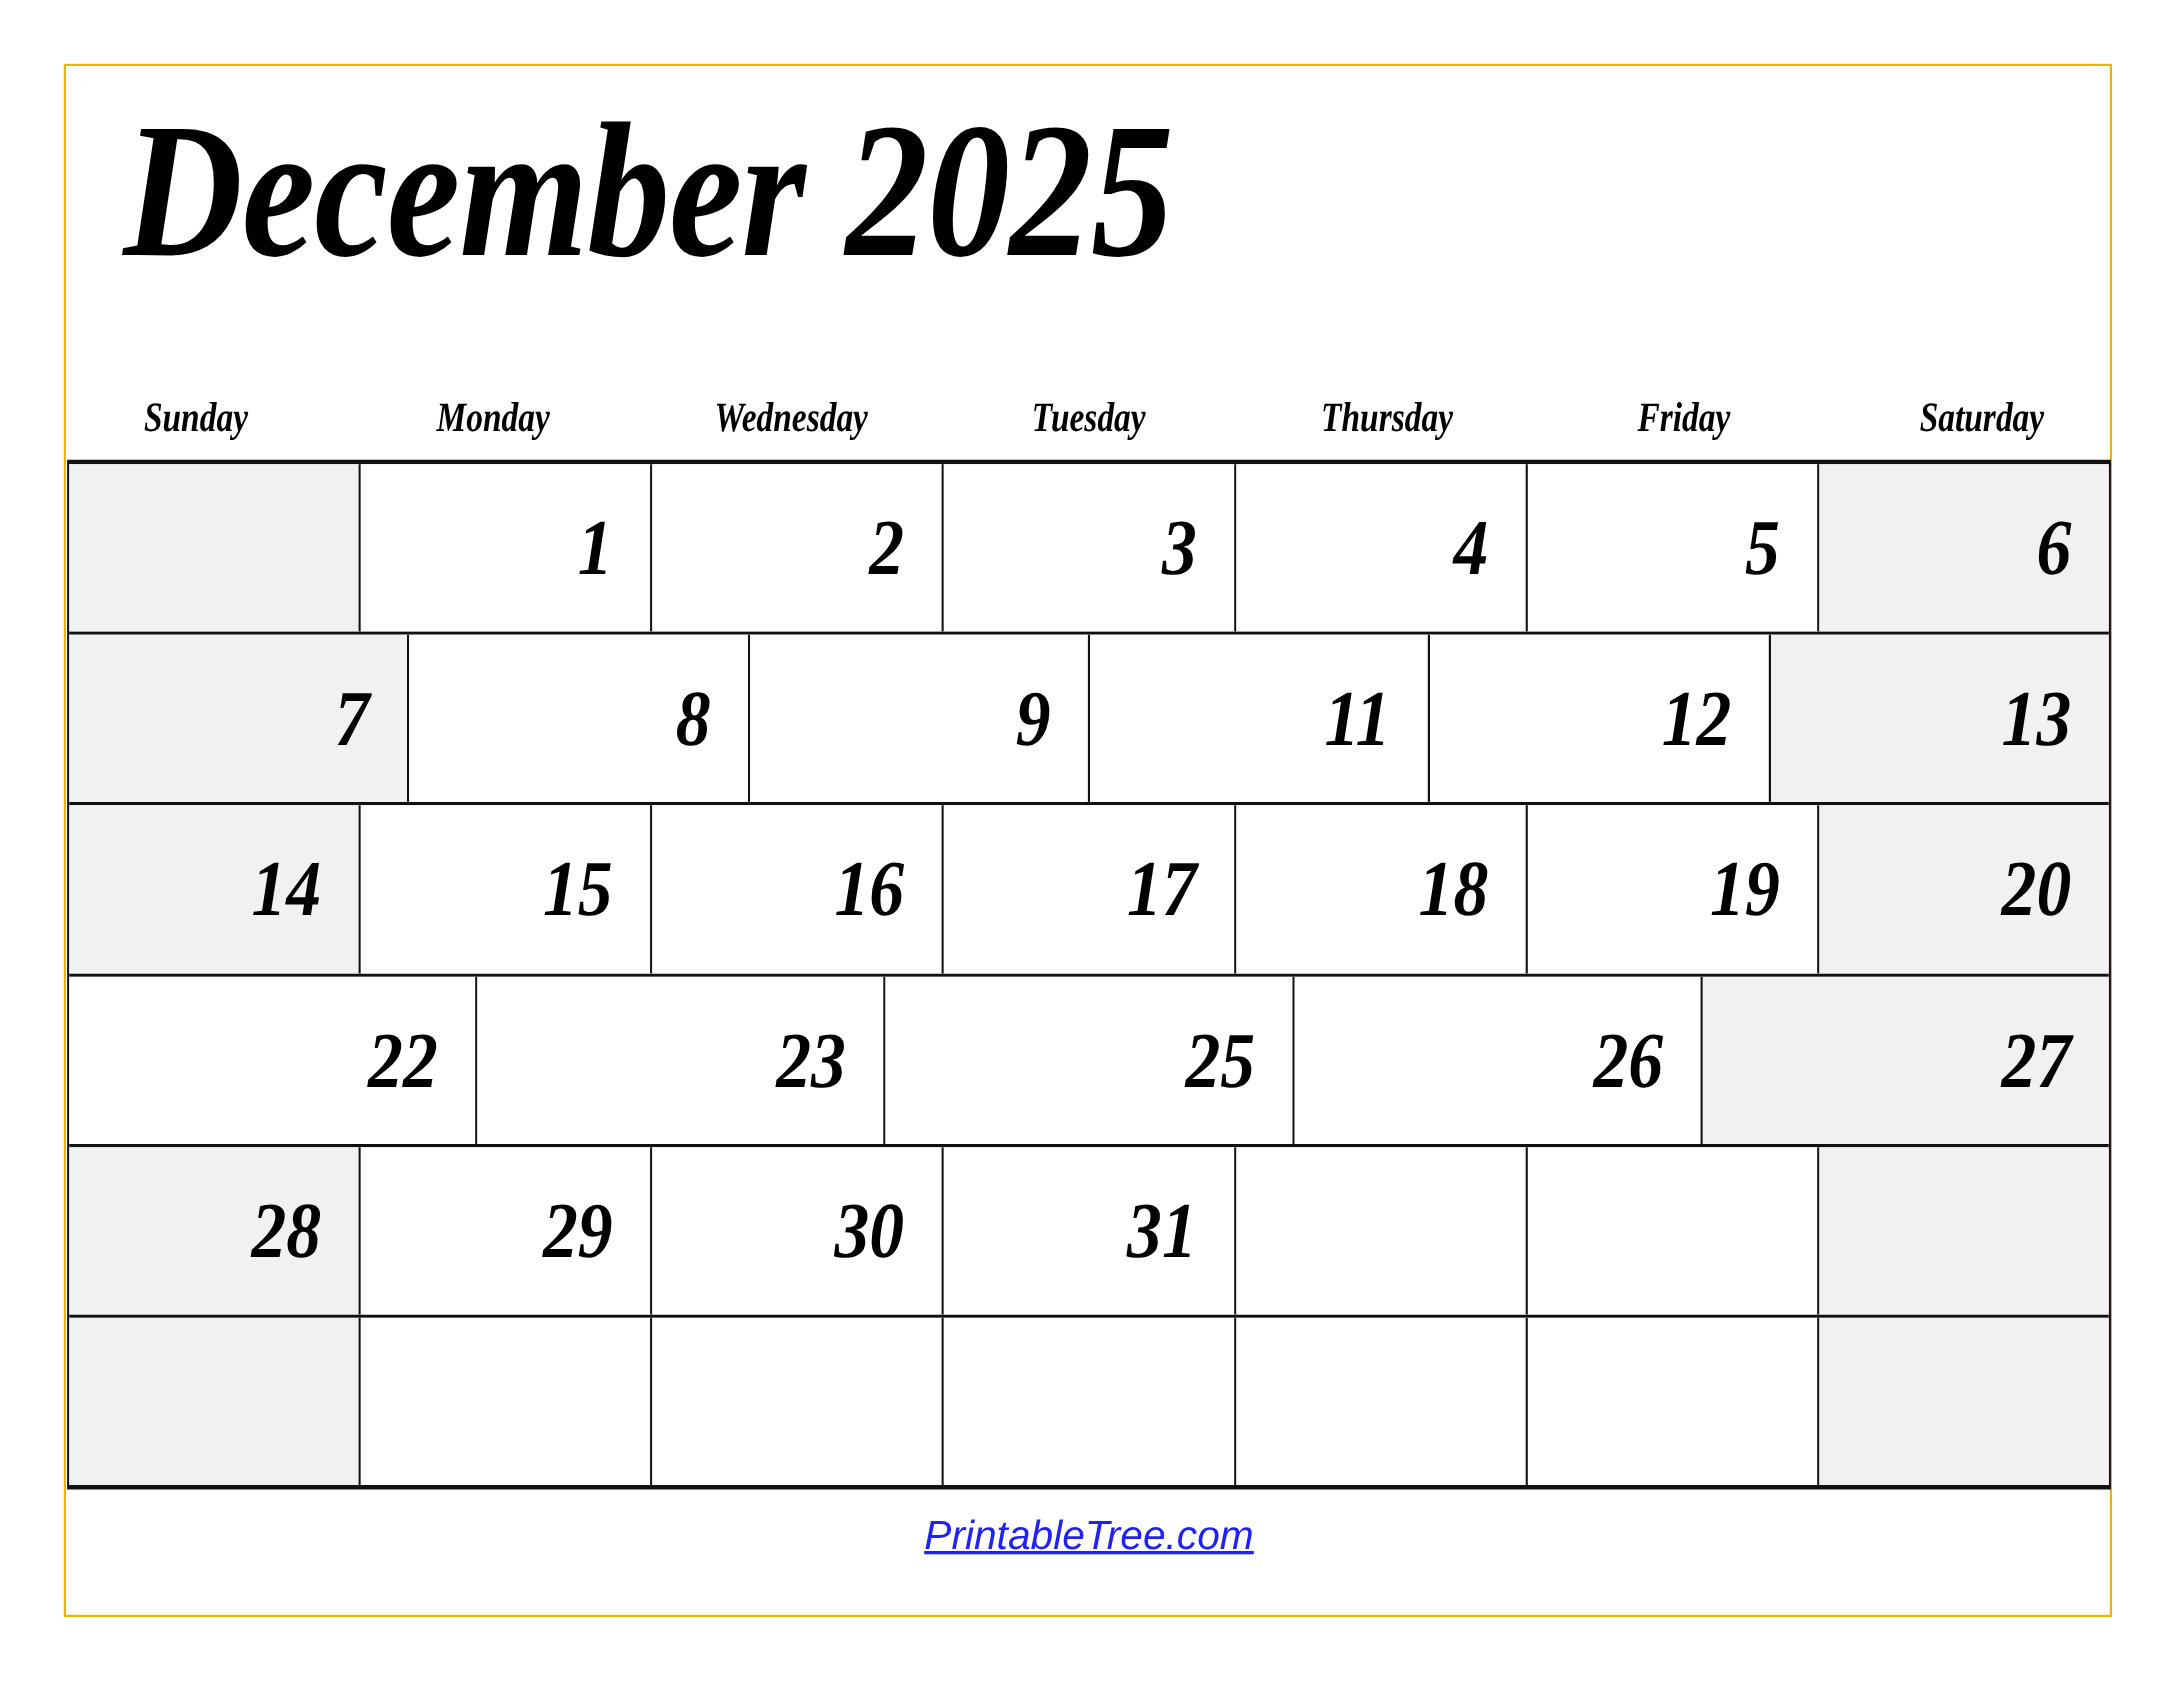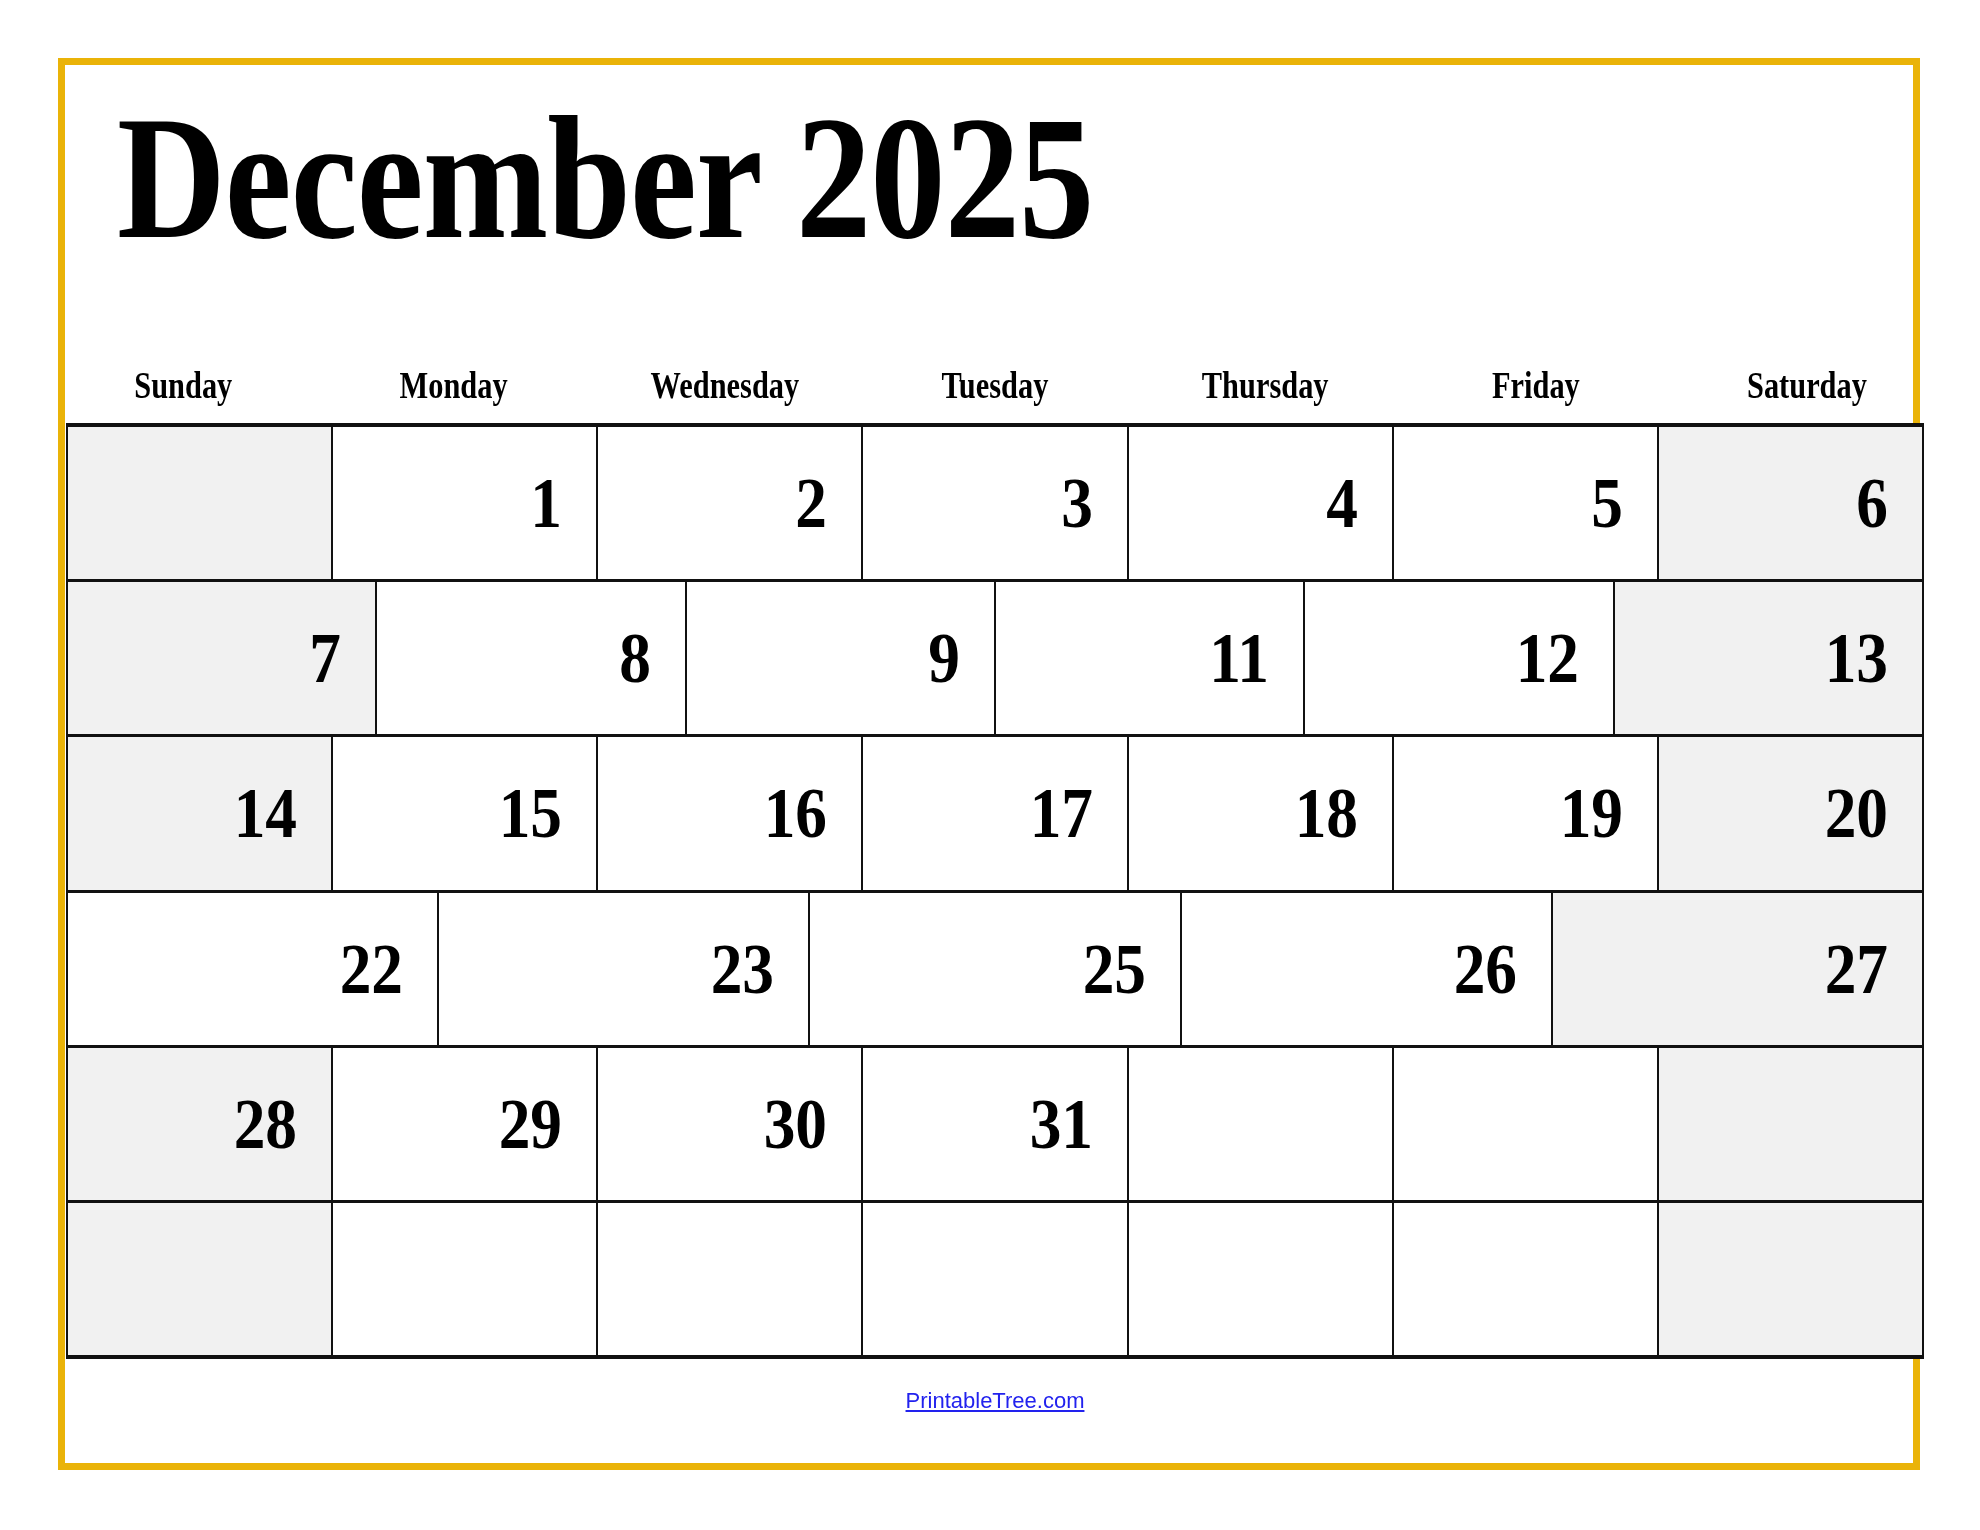--- a/index.html
+++ b/index.html
@@ -14,23 +14,24 @@
     font-family: "Liberation Serif", "DejaVu Serif", serif;
     -webkit-font-smoothing: antialiased;
   }
 
   .page {
     position: absolute;
     left: 58px;
     top: 58px;
     width: 1862px;
     height: 1412px;
-    border: 7px solid #eab308;
+    border: 2px solid #eab308;
     box-sizing: border-box;
     background: #ffffff;
+    font-style: italic;
   }
 
   
   .title-row {
     position: absolute;
     left: 52px;
     top: 18px;
     width: 1760px;
     height: 190px;
   }
@@ -134,21 +135,21 @@
     width: 1860px;
     height: 70px;
     display: flex;
     align-items: flex-start;
     justify-content: center;
     padding-top: 8px;
     box-sizing: border-box;
   }
   .footer-link {
     font-family: "Liberation Sans", "DejaVu Sans", sans-serif;
-    font-size: 22px;
+    font-size: 37px;
     line-height: 36px;
     color: #2222ee;
     text-decoration: underline;
     white-space: nowrap;
   }
 </style>
 </head>
 <body>
 
 <div class="page">

